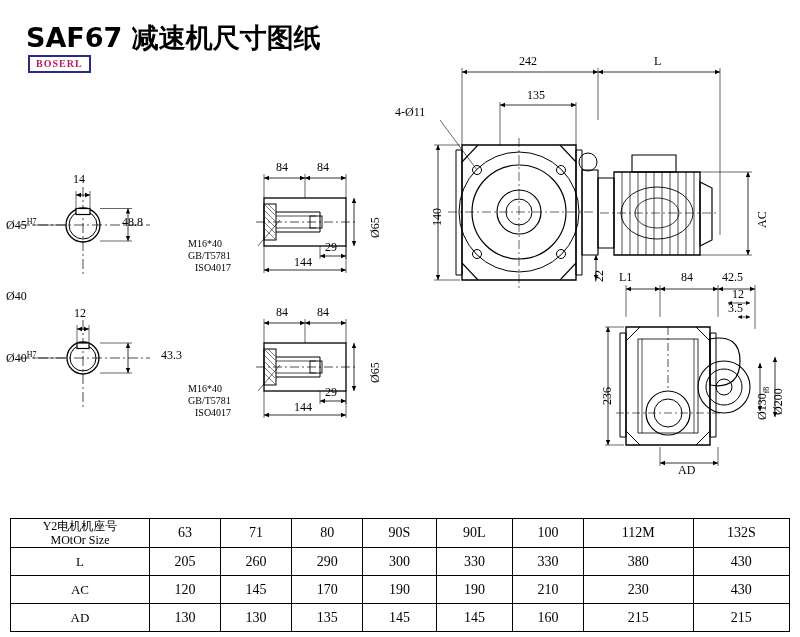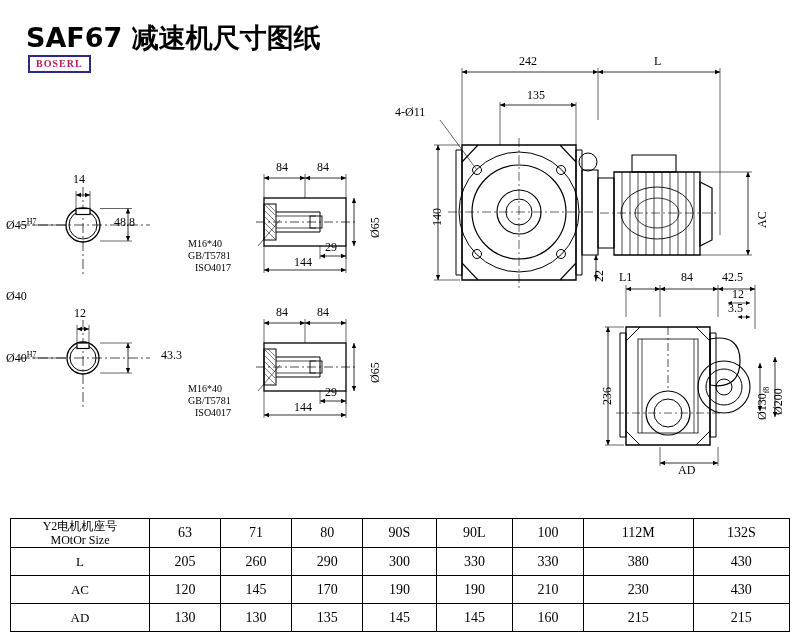--- a/index.html
+++ b/index.html
@@ -88,21 +88,21 @@
 
     <line x1="90" y1="31.5" x2="122" y2="31.5" stroke="#000" stroke-width="0.6"></line>
     <line x1="90" y1="64" x2="122" y2="64" stroke="#000" stroke-width="0.6"></line>
     <line x1="118" y1="31.5" x2="118" y2="64" stroke="#000" stroke-width="0.8"></line>
     <path d="M118,31.5 l-2.2,5 h4.4 z" fill="#000"></path>
     <path d="M118,64 l-2.2,-5 h4.4 z" fill="#000"></path>
 
     <line x1="22" y1="48" x2="56" y2="48" stroke="#000" stroke-width="0.6"></line>
   </svg>
   <div class="abs lbl" style="left:63px;top:-5px;">14</div>
-  <div class="abs lbl" style="left:104px;top:38px;">48.8</div>
+  <div class="abs lbl" style="left:112px;top:38px;">48.8</div>
   <div class="abs lbl" style="left:-4px;top:40px;">
     <span>Ø45</span><sup style="font-size:8px">H7</sup>
   </div>
   <div class="abs lbl" style="left:-4px;top:112px;">Ø40</div>
 </div>
 
 <div class="abs" style="left:10px;top:310px;width:160px;height:115px;">
   <svg width="160" height="115" viewBox="0 0 160 115">
     <line x1="10" y1="48" x2="140" y2="48" stroke="#000" stroke-width="0.7" stroke-dasharray="10,3,2,3"></line>
     <line x1="73" y1="10" x2="73" y2="100" stroke="#000" stroke-width="0.7" stroke-dasharray="10,3,2,3"></line>

